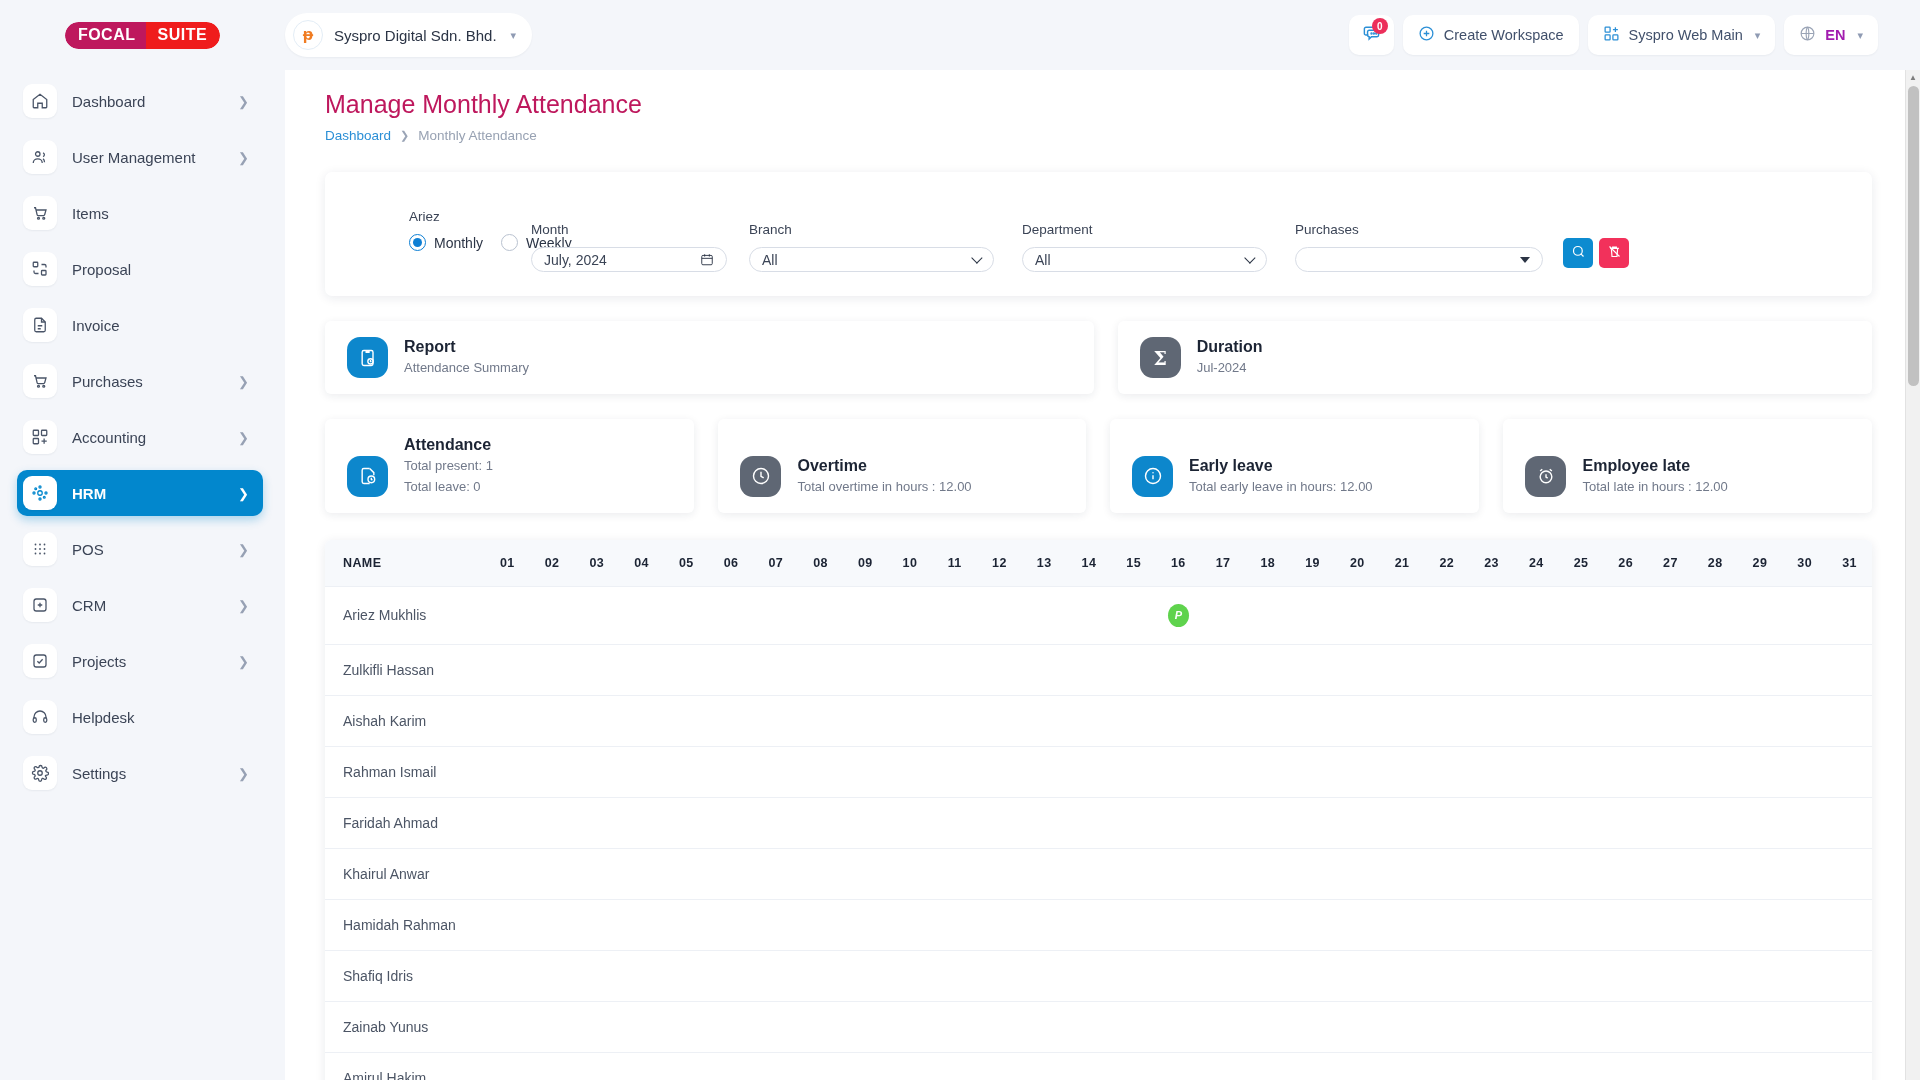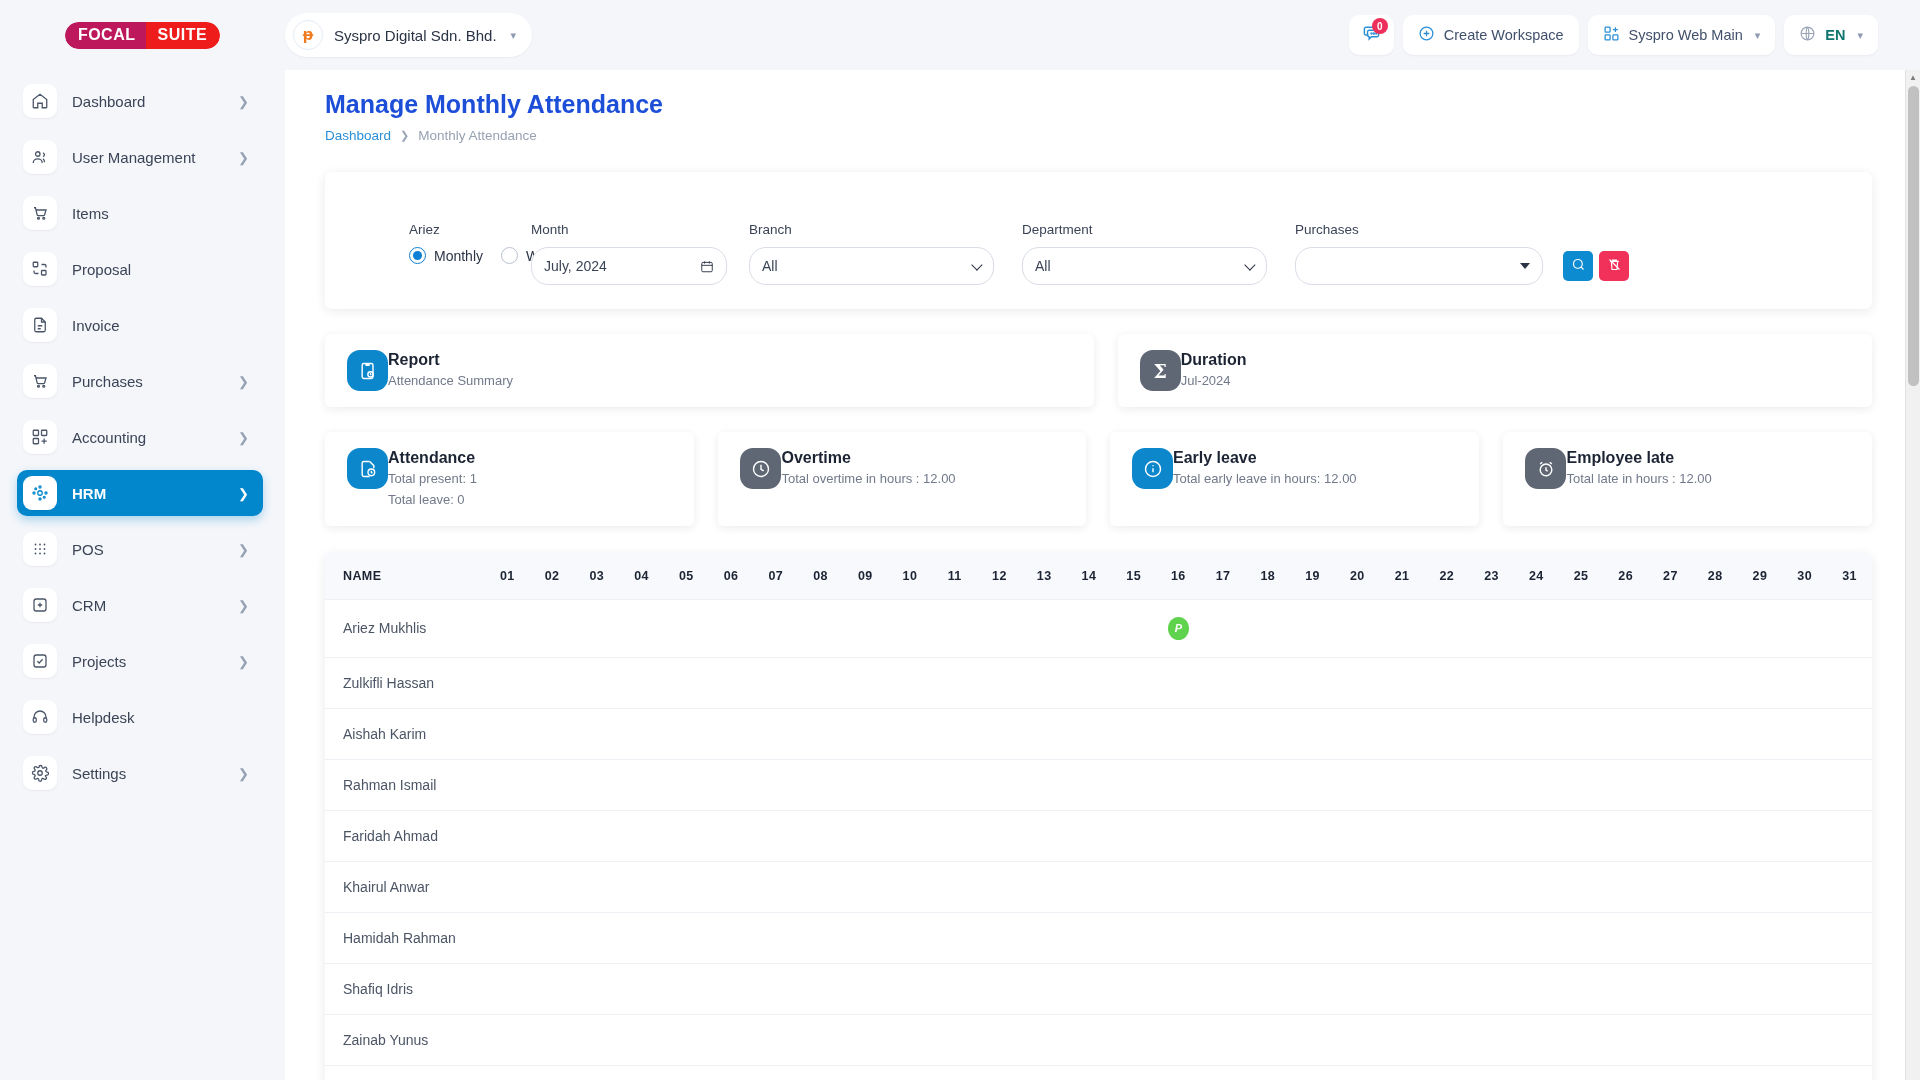--- a/index.html
+++ b/index.html
@@ -50,21 +50,21 @@
     position: relative; white-space: nowrap;
   }
   .tr-btn.icon-only { padding: 0 13px; }
   .badge-count {
     position: absolute; top: 3px; right: 6px;
     background: #ec2f5b; color: #fff; font-size: 10px; font-weight: bold;
     border-radius: 9px; min-width: 16px; height: 16px;
     display: flex; align-items: center; justify-content: center; padding: 0 4px;
   }
   .chev-sm { color: #8f9bb3; font-size: 11px; margin-left: 3px; }
-  .lang-txt { color: #0f766e; font-weight: 600; font-size: 14.5px; }
+  .lang-txt { color: #a21caf; font-weight: 600; font-size: 14.5px; }
 
   
   .body-wrap { flex: 1; display: flex; min-height: 0; }
 
   
   .sidebar {
     width: 285px; flex: 0 0 285px;
     padding: 8px 22px 0 17px;
     overflow: hidden;
   }
@@ -88,21 +88,21 @@
   .nav-item.active .nav-chev { color: #fff; }
 
   
   .main {
     flex: 1; min-width: 0;
     background: #fff;
     overflow: hidden; position: relative;
   }
   .main-inner { padding: 20px 48px 0 0; }
 
-  .page-title { font-size: 25px; font-weight: bold; color: #1d4ed8; padding-left: 0; }
+  .page-title { font-size: 25px; font-weight: normal; color: #be185d; padding-left: 0; }
   .crumbs { margin-top: 9px; font-size: 13.5px; display: flex; align-items: center; gap: 9px; }
   .crumbs a { color: #2b8fd6; text-decoration: none; cursor: pointer; }
   .crumbs .sep { color: #9aa4b6; font-size: 11px; }
   .crumbs .cur { color: #98a2b3; }
   .title-block { padding-left: 40px; }
 
   
   .filter-card {
     margin: 29px 0 0 40px;
     background: #fff; border-radius: 7px;
@@ -113,21 +113,21 @@
   .f-group { display: flex; flex-direction: column; }
   .f-label { font-size: 13.5px; color: #3b4456; margin-bottom: 10px; }
   .radio-row { display: flex; align-items: flex-start; gap: 18px; height: 38px; }
   .radio-opt { display: flex; align-items: center; gap: 8px; cursor: pointer; }
   .radio-dot { width: 17px; height: 17px; border-radius: 50%; border: 1.5px solid #b9c2d0; background:#fff; display:flex; align-items:center; justify-content:center; }
   .radio-dot.on { border: 1.5px solid #0d7fd4; }
   .radio-dot.on::after { content:""; width: 9px; height: 9px; border-radius: 50%; background: #0d7fd4; }
   .radio-txt { font-size: 14px; color: #2b3445; }
 
   .f-input {
-    height: 38px; border: 1px solid #d8dde6; border-radius: 17px;
+    height: 25px; border: 1px solid #d8dde6; border-radius: 17px;
     background: #fff; display: flex; align-items: center;
     padding: 0 12px; font-size: 14px; color: #3b4456;
     cursor: pointer; position: relative;
   }
   .f-input .val { flex: 1; }
   .f-input .val.empty { color: #b4bcc9; }
   .cal-ico { width: 14px; height: 15px; position: relative; }
   .cal-ico svg { width: 14px; height: 15px; fill: none; stroke: #2b3445; stroke-width: 1.6; }
   .sel-chev { border: solid #2b3445; border-width: 0 1.8px 1.8px 0; padding: 3.4px; transform: rotate(45deg); margin-bottom: 3px; }
   .sel-caret { width:0;height:0;border-left:5px solid transparent;border-right:5px solid transparent;border-top:6px solid #2b3445; }
@@ -139,21 +139,21 @@
   }
   .act-btn svg { width: 15px; height: 15px; stroke: #fff; fill: none; stroke-width: 1.9; }
   .btn-search { background: #0d8bd0; }
   .btn-reset  { background: #f2315b; }
 
   
   .sum-row { display: flex; margin: 25px 0 0 40px; gap: 24px; }
   .sum-card {
     background: #fff; border-radius: 6px;
     box-shadow: 0 2px 9px rgba(18,38,63,.085);
-    display: flex; align-items: flex-start; gap: 0;
+    display: flex; align-items: flex-end; gap: 16px;
     padding: 16px 22px;
   }
   .sum-ico {
     width: 41px; height: 41px; flex: 0 0 41px;
     border-radius: 13px; display: flex; align-items: center; justify-content: center;
   }
   .sum-ico svg { width: 20px; height: 20px; stroke: #fff; fill: none; stroke-width: 1.7; }
   .ico-blue { background: #0d87cc; }
   .ico-gray { background: #5f6774; }
   .sum-title { font-size: 16px; font-weight: bold; color: #1c2434; line-height: 1.25; }

